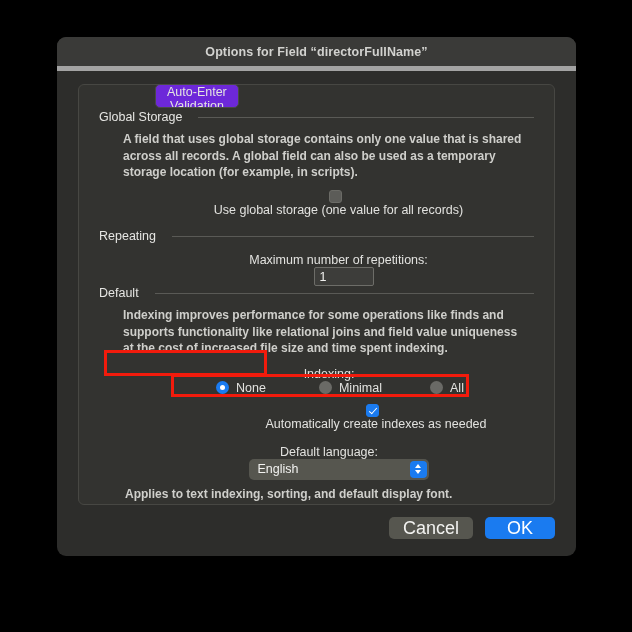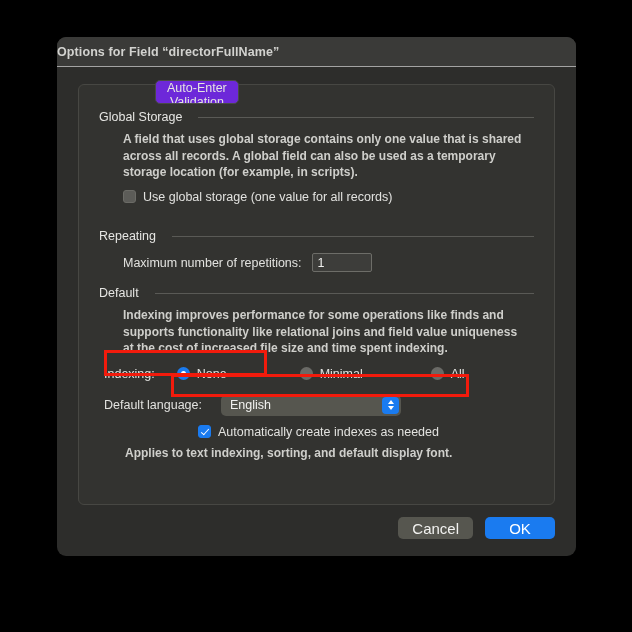--- a/index.html
+++ b/index.html
@@ -23,24 +23,24 @@
     width: 519px;
     height: 519px;
     background: #2d2d2b;
     border-radius: 9px;
     box-shadow: 0 2px 14px rgba(0,0,0,0.65);
     overflow: hidden;
   }
   .titlebar {
     height: 29px;
     background: #3a3a38;
-    border-bottom: 1px solid #a3a3a3;
-    display: flex;
-    align-items: center;
-    justify-content: flex-start;
+    border-bottom: 5px solid #a3a3a3;
+    display: flex;
+    align-items: center;
+    justify-content: center;
   }
   .titlebar-text {
     font-size: 12.5px;
     font-weight: bold;
     color: #d2d2cf;
     letter-spacing: 0.1px;
   }
 
   
   .tabbar-zone {
@@ -121,20 +121,21 @@
     padding-right: 30px;
     margin-top: 7px;
     font-weight: bold;
   }
 
   .row {
     display: flex;
     align-items: center;
     padding-left: 44px;
     margin-top: 9px;
+    flex-direction: column;
   }
   .lbl {
     font-size: 12.5px;
     color: #e2e2df;
     white-space: nowrap;
   }
 
   
   .cb {
     width: 13px;
@@ -157,21 +158,21 @@
     left: 4px;
     top: 1px;
     width: 3px;
     height: 7px;
     border: solid #ffffff;
     border-width: 0 1.8px 1.8px 0;
     transform: rotate(42deg);
   }
 
   
-  .radio-group { display: flex; align-items: center; gap: 20px; }
+  .radio-group { display: flex; align-items: center; }
   .radio-item {
     display: flex;
     align-items: center;
     white-space: nowrap;
   }
   .rd {
     width: 13px;
     height: 13px;
     border-radius: 50%;
     background: #6a6a66;
@@ -255,21 +256,21 @@
     right: 21px;
     bottom: 17px;
     display: flex;
     gap: 12px;
   }
   .btn {
     height: 22px;
     min-width: 70px;
     border-radius: 5px;
     border: none;
-    font-size: 15px;
+    font-size: 18px;
     font-family: "Liberation Sans", sans-serif;
     color: #f2f2f0;
     cursor: default;
     padding: 0 14px;
   }
   .btn.secondary { background: #56564f; }
   .btn.primary   { background: #1a7bf0; color: #ffffff; }
 
   
   .annot {
@@ -349,35 +350,35 @@
             <span class="rd"></span>
             <span class="lbl">Minimal</span>
           </div>
           <div class="radio-item" style="margin-left:48px;">
             <span class="rd"></span>
             <span class="lbl">All</span>
           </div>
         </div>
       </div>
 
+      <div class="row" style="padding-left:119px;margin-top:9px;">
+        <span class="cb checked"></span>
+        <span class="lbl">Automatically create indexes as needed</span>
+      </div>
+
       <div class="row" style="padding-left:25px;margin-top:14px;">
         <span class="lbl">Default language:</span>
         <div class="popup" style="margin-left:19px;">
           <span class="popup-value">English</span>
           <span class="popup-arrow">
             <i class="up"></i>
               <i class="down"></i>
           </span>
         </div>
       </div>
-
-      <div class="row" style="padding-left:119px;margin-top:9px;">
-        <span class="cb checked"></span>
-        <span class="lbl">Automatically create indexes as needed</span>
-      </div>
       <div class="desc" style="padding-left:46px;margin-top:6px;">Applies to text indexing, sorting, and default display font.</div>
     </div>
 
   </div>
 
   <div class="footer">
     <button class="btn secondary">Cancel</button>
     <button class="btn primary">OK</button>
   </div>
 

